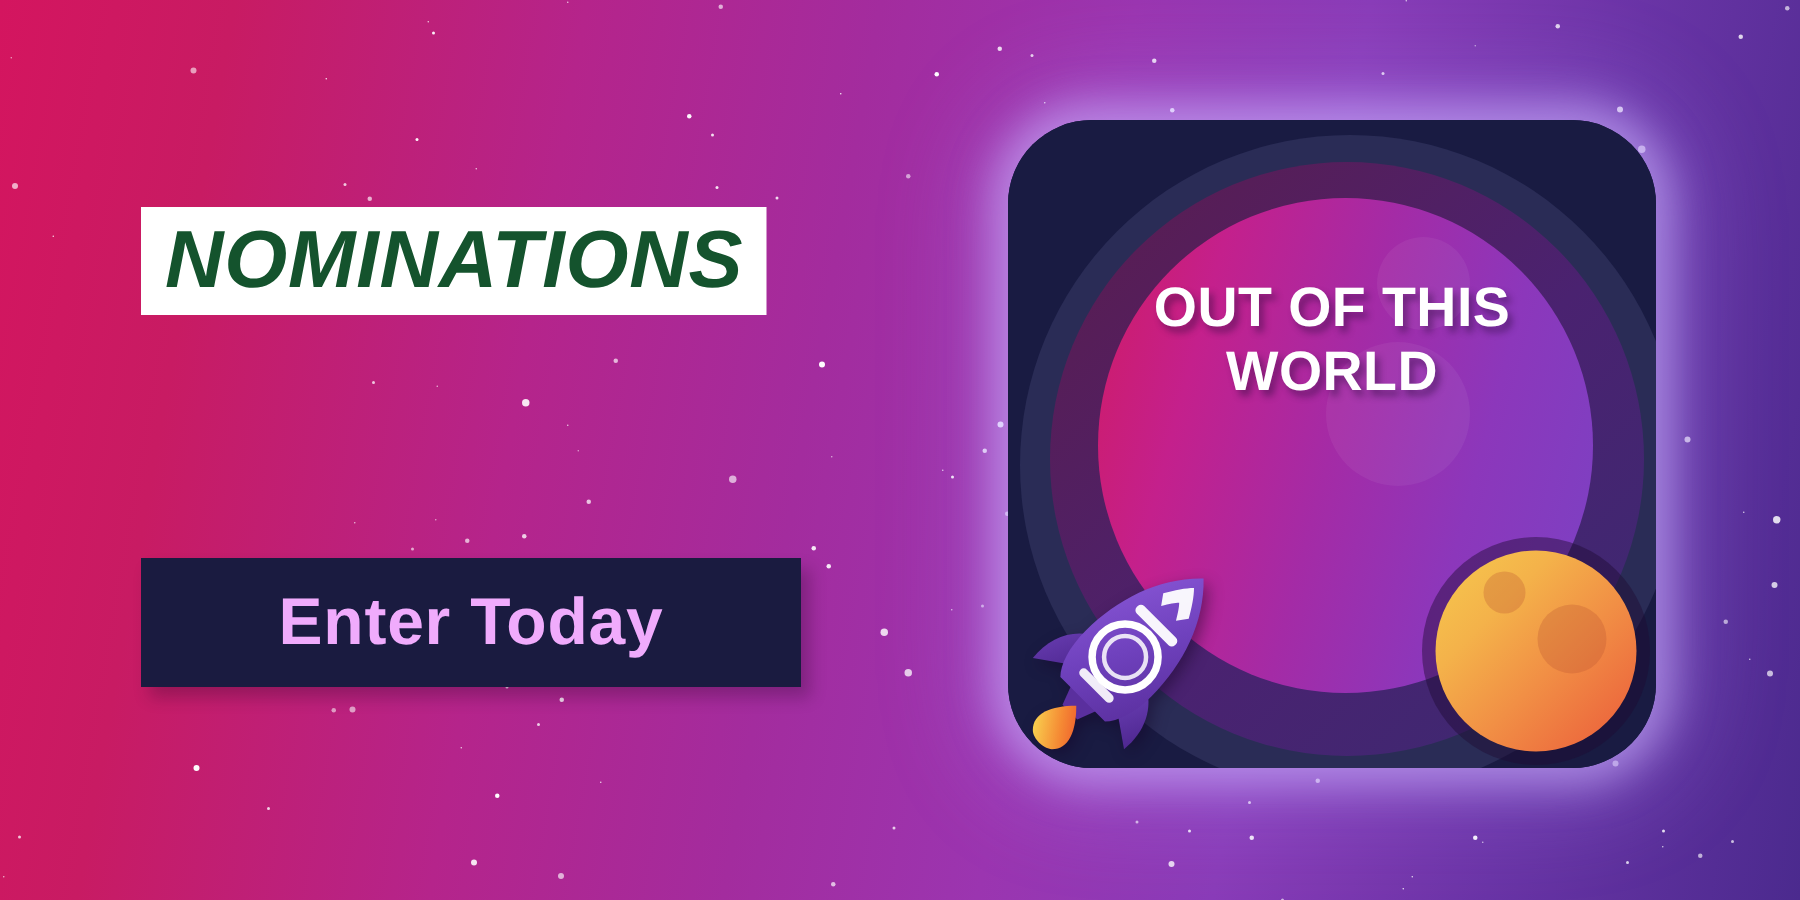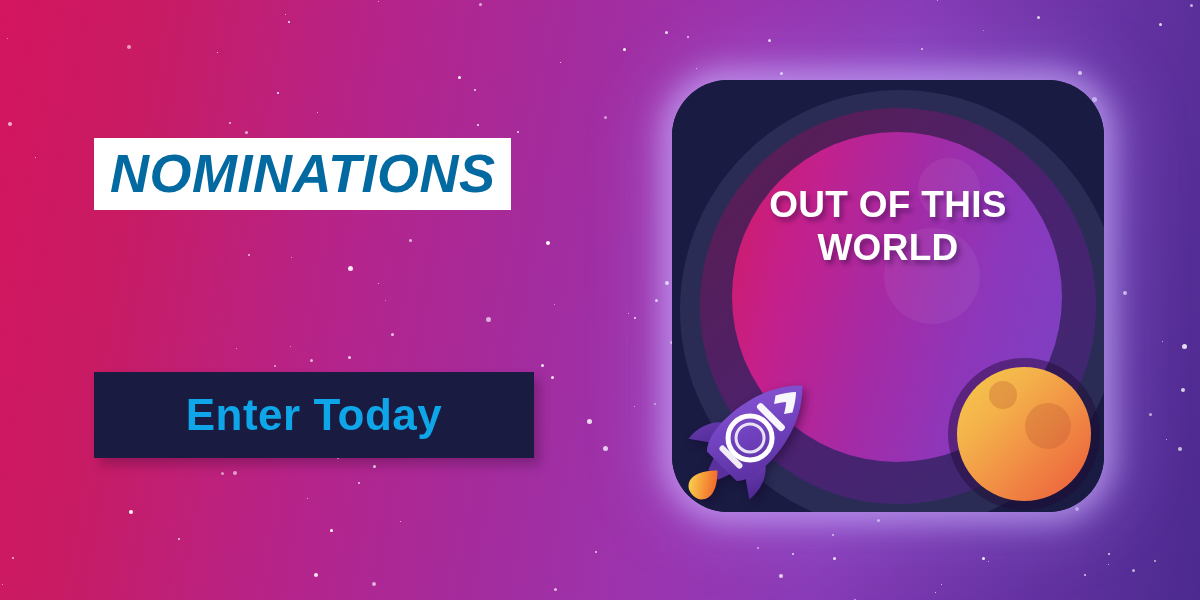--- a/index.html
+++ b/index.html
@@ -39,41 +39,41 @@
   .copy {
     position: absolute;
     left: 94px;
     top: 138px;
     width: 470px;
   }
   .headline { margin: 0; padding: 0; }
   .headline-line {
     display: block;
     background: #ffffff;
-    color: #0369a1;
+    color: #14532d;
     font-size: 54px;
     line-height: 1.0;
     font-weight: bold;
     font-style: italic;
     letter-spacing: 0.5px;
     padding: 8px 16px 10px 16px;
     white-space: nowrap;
     width: max-content;
     max-width: 100%;
   }
   .headline-line + .headline-line { margin-top: 0; }
 
   .cta-button {
     position: absolute;
     left: 94px;
     top: 372px;
     width: 440px;
     height: 86px;
     background: #1a1b40;
-    color: #0ea5e9;
+    color: #f0abfc;
     border: none;
     font-family: "Liberation Sans", "DejaVu Sans", sans-serif;
     font-size: 44px;
     font-weight: bold;
     letter-spacing: 0.5px;
     cursor: pointer;
     box-shadow: 6px 7px 10px rgba(40, 8, 40, 0.28);
     display: flex;
     align-items: center;
     justify-content: center;

